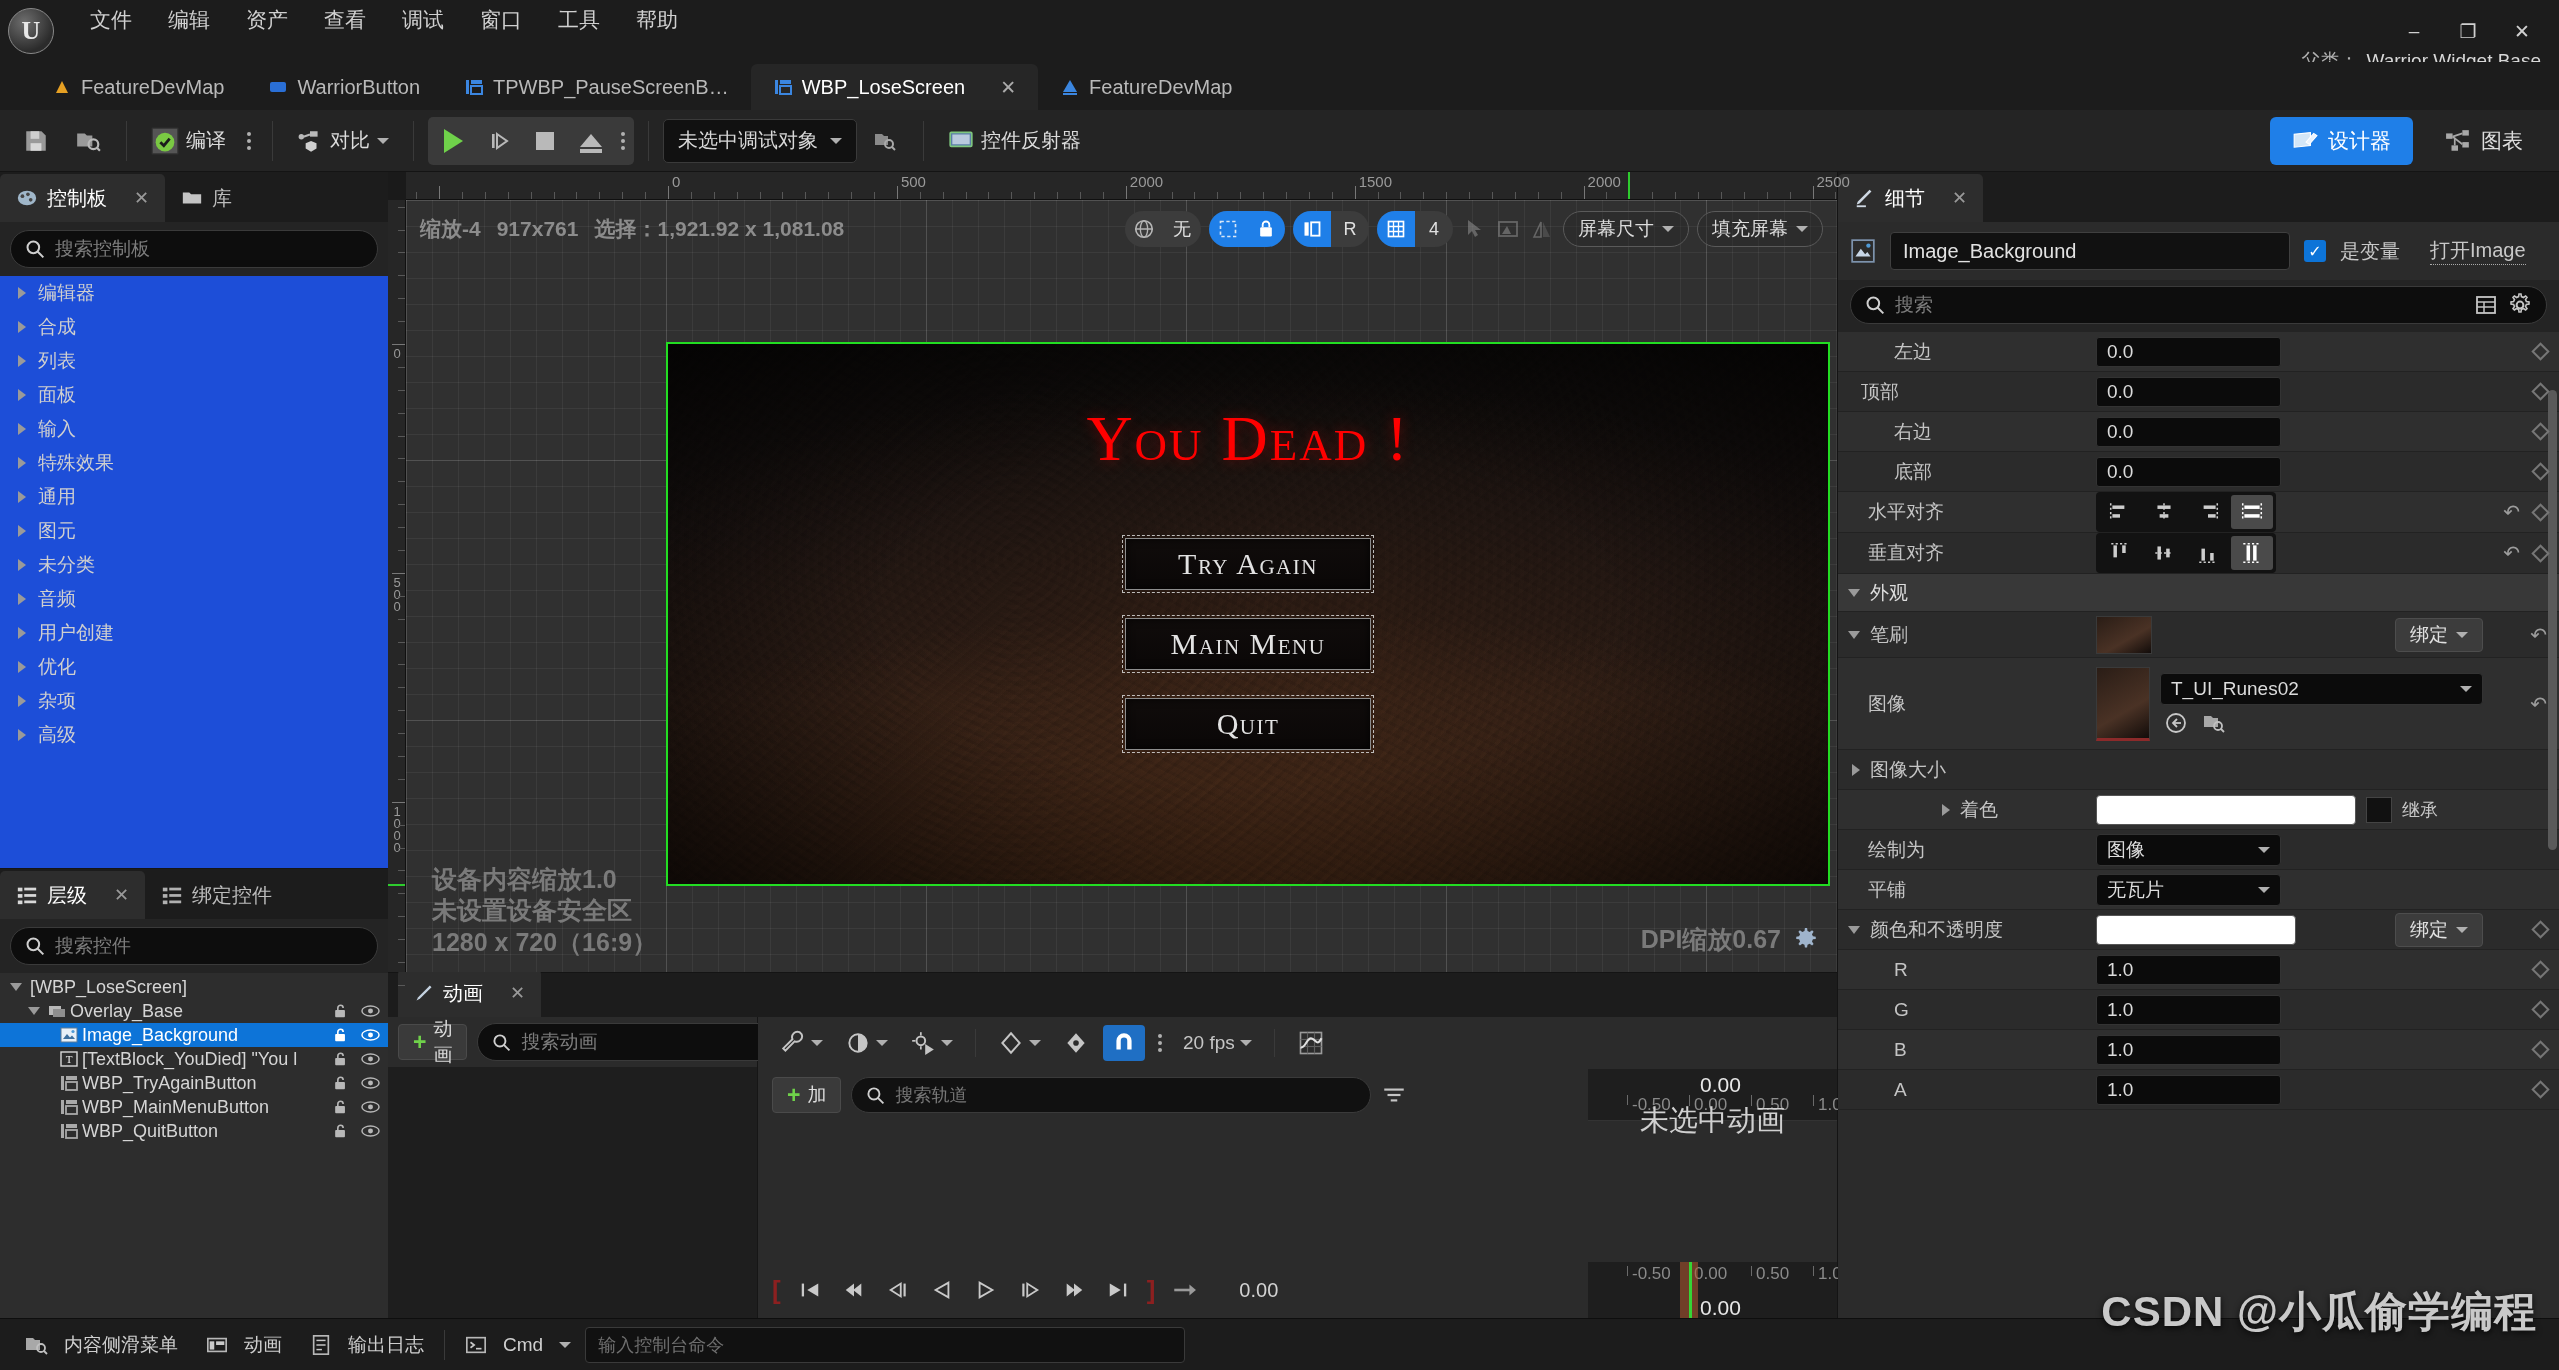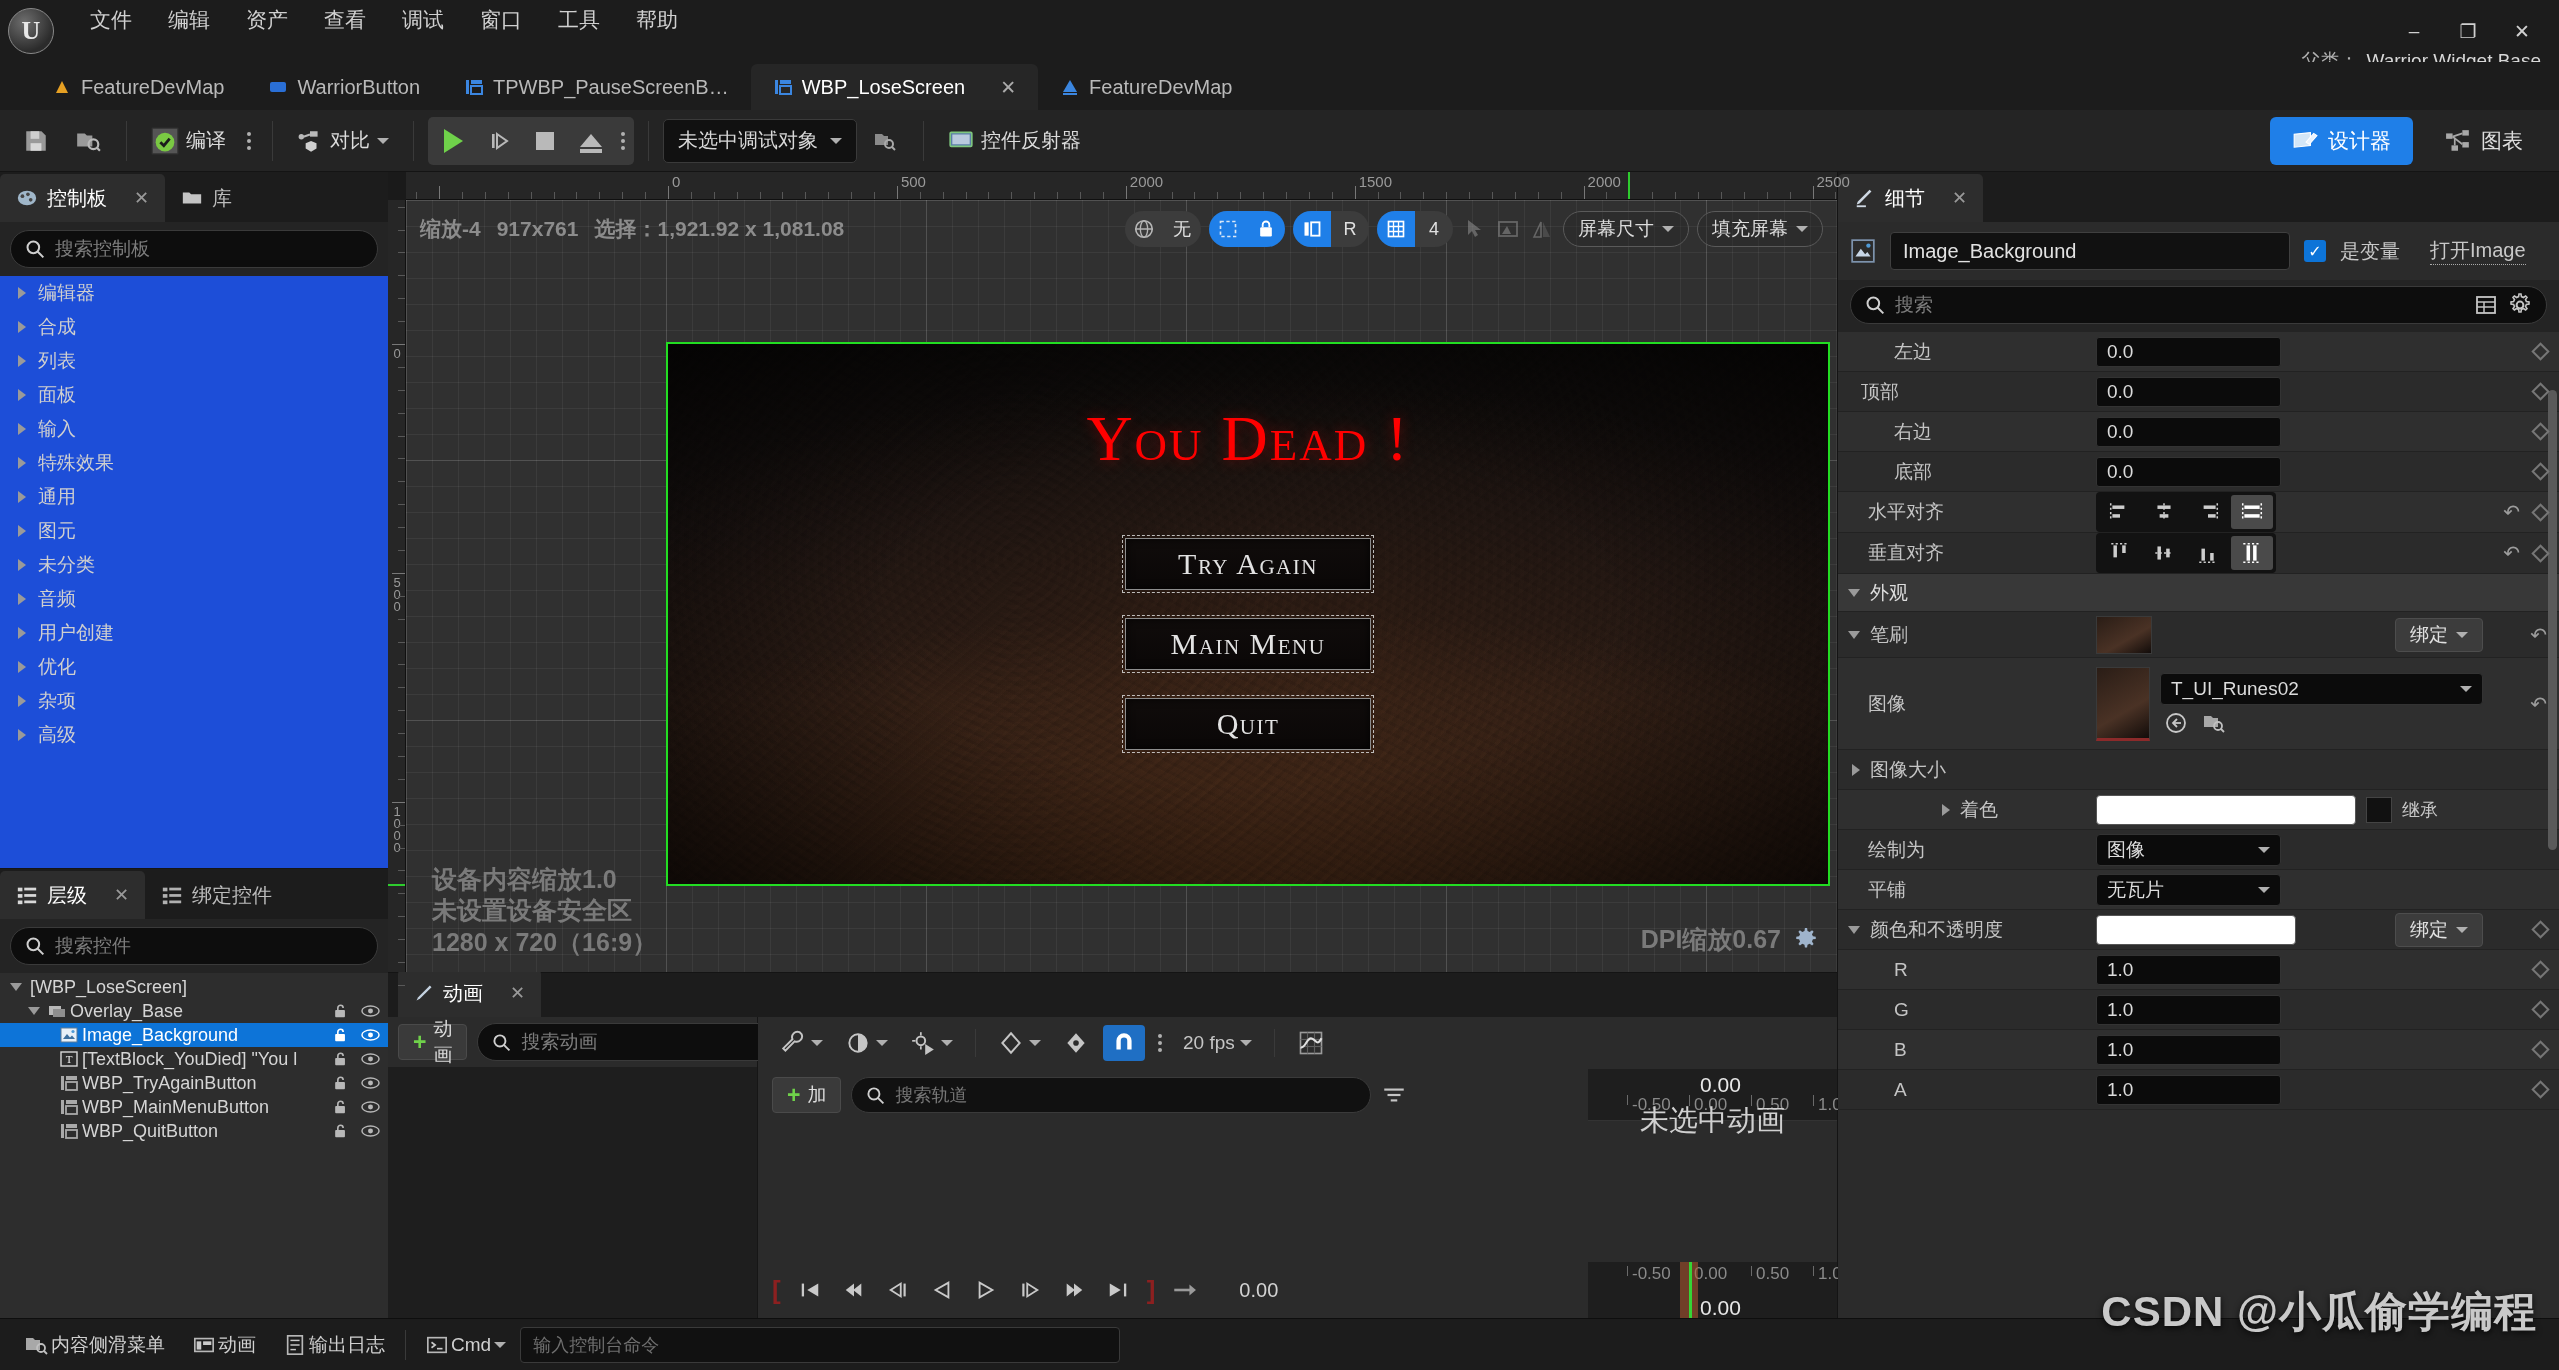--- a/index.html
+++ b/index.html
@@ -302,21 +302,21 @@
     display:flex; align-items:center; justify-content:space-between; padding:0 10px; font-size:19px; color:#dcdcdc;
   }
   .scroll-track { position:absolute; right:2px; top:0; bottom:0; width:9px; }
   .scroll-thumb { position:absolute; right:0; width:9px; background:#5a5a5a; border-radius:5px; }
 
   
   .statusbar {
     height:52px; flex:0 0 52px; background:#1c1c1c; display:flex; align-items:center;
     padding:0 10px; gap:0px; border-top:1px solid #0e0e0e; position:relative;
   }
-  .sb-btn { display:flex; align-items:center; gap:3px; height:40px; padding:0 14px; font-size:19px; color:#cfcfcf; }
+  .sb-btn { display:flex; align-items:center; gap:16px; height:40px; padding:0 14px; font-size:19px; color:#cfcfcf; }
   .sb-sep { width:1px;height:30px;background:#3a3a3a;margin:0 6px; }
   .cmd-input { flex:0 1 600px; height:36px; background:#111; border:1px solid #3a3a3a; border-radius:4px;
      display:flex; align-items:center; padding:0 12px; font-size:18px; color:#6f6f6f; }
   .watermark {
     position:absolute; right:22px; bottom:30px; font-size:42px; color:#c9c9c9; font-weight:bold;
     letter-spacing:1px; z-index:30; pointer-events:none; text-shadow:0 2px 6px rgba(0,0,0,.8);
   }
   svg { display:block; }
 </style>
 </head>

